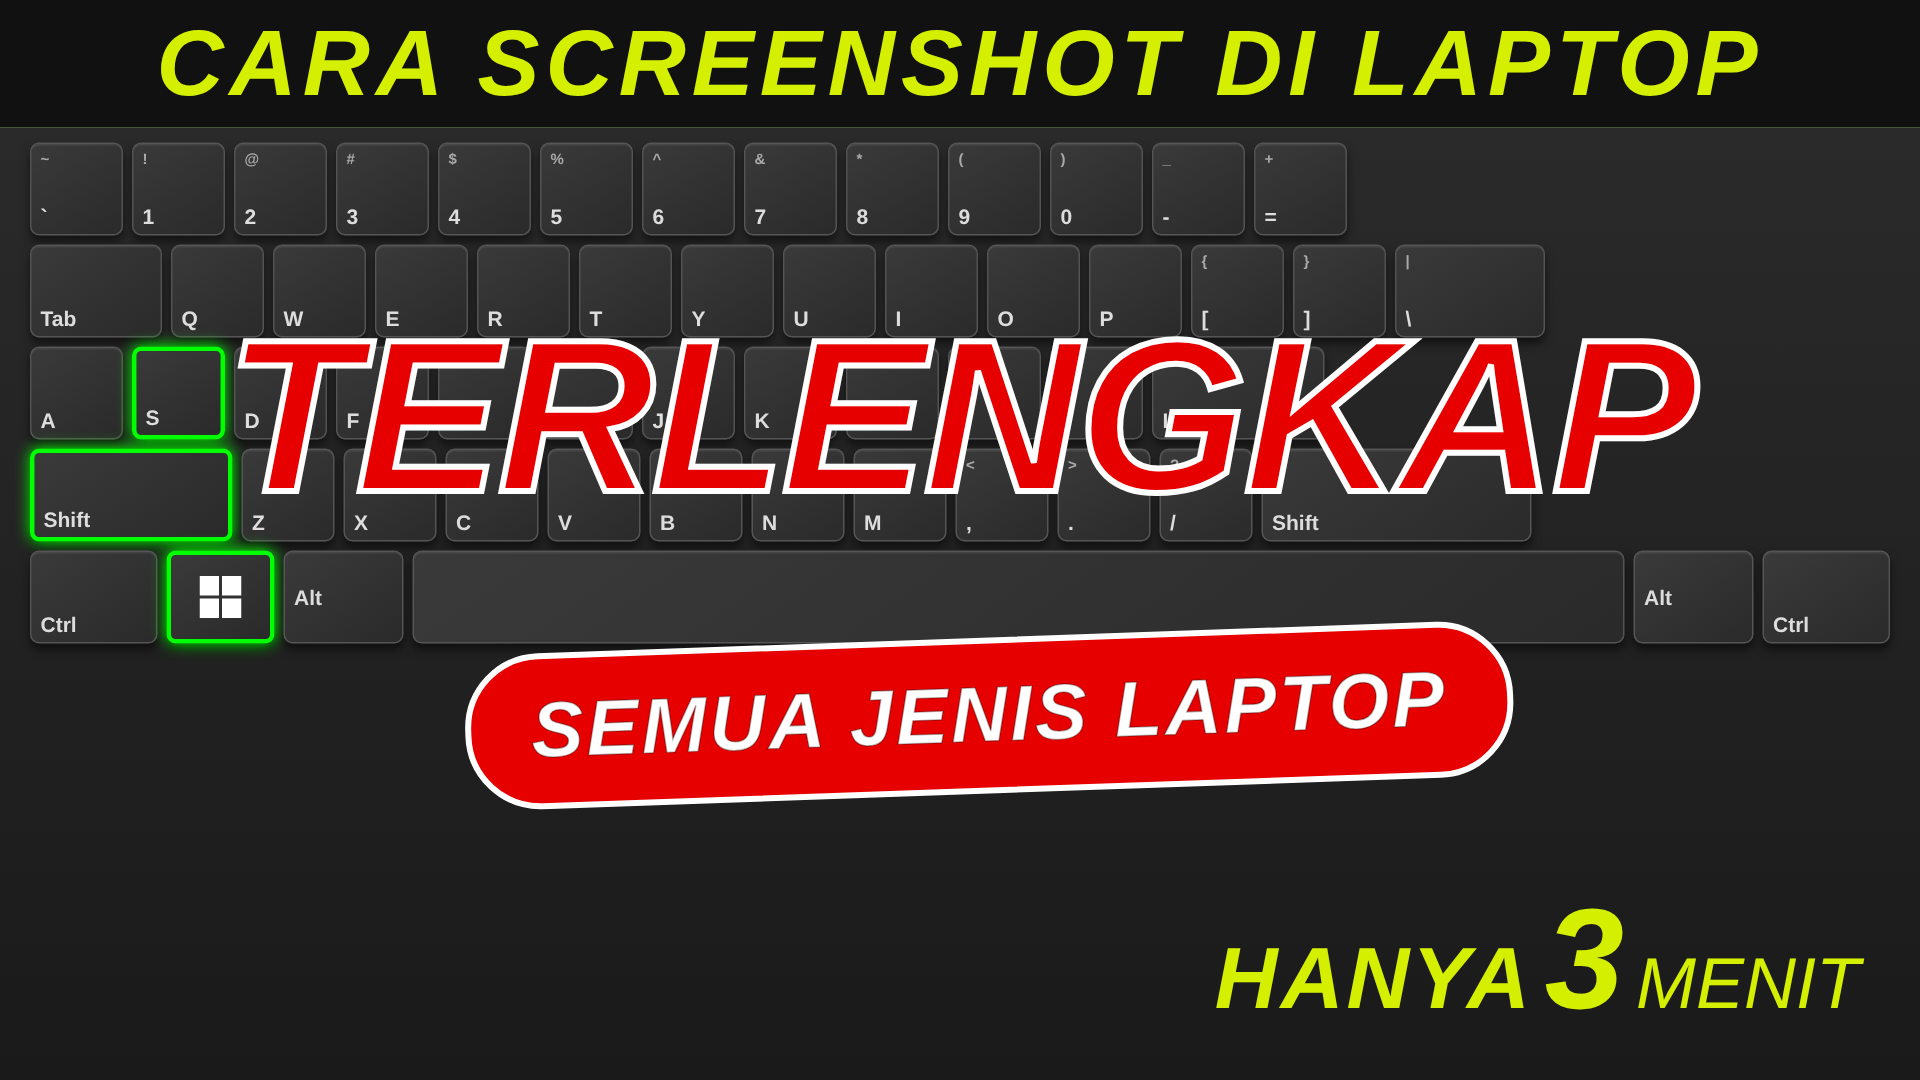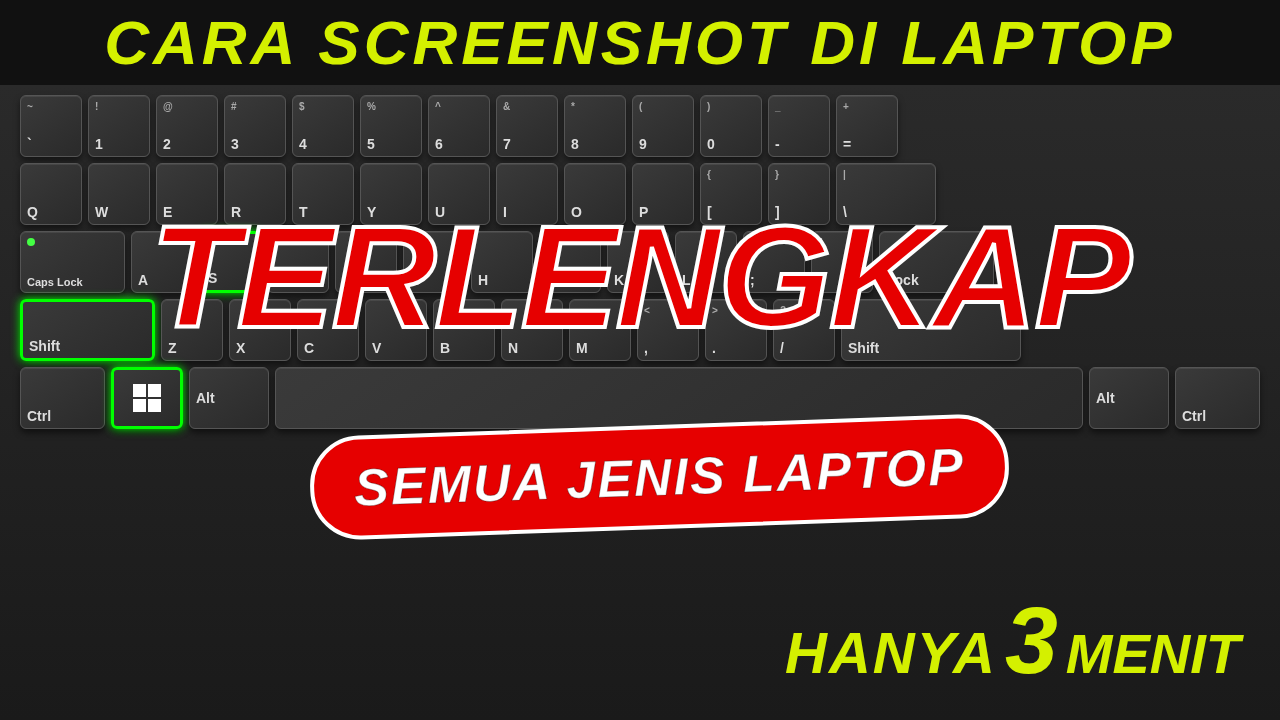--- a/index.html
+++ b/index.html
@@ -168,22 +168,22 @@
     }
 
     .overlay-hanya-3 {
       font-size: 95px;
       font-weight: 900;
       color: #d4f000;
       font-style: italic;
     }
 
     .overlay-hanya-menit {
-      font-size: 56px;
-      font-weight: 700;
+      font-size: 48px;
+      font-weight: 400;
       color: #d4f000;
       text-transform: uppercase;
       font-style: italic;
     }
 
     
     .caps-indicator {
       width: 8px;
       height: 8px;
       background: #44ff44;
@@ -255,20 +255,23 @@
           <span class="top-char">_</span>
             <span class="main-char">-</span>
         </div>
         <div class="key">
           <span class="top-char">+</span>
             <span class="main-char">=</span>
         </div>
       </div>
 
       <div class="key-row">
+        <div class="key key-tab">
+          <span class="main-char">Tab</span>
+        </div>
         <div class="key">
             <span class="main-char">Q</span>
           </div>
         <div class="key">
             <span class="main-char">W</span>
           </div>
         <div class="key">
             <span class="main-char">E</span>
           </div>
         <div class="key">
@@ -300,24 +303,20 @@
           <span class="top-char">}</span>
             <span class="main-char">]</span>
         </div>
         <div class="key key-enter">
           <span class="top-char">|</span>
             <span class="main-char">\</span>
         </div>
       </div>
 
       <div class="key-row">
-        <div class="key key-caps">
-          <div class="caps-indicator"></div>
-          <span class="main-char" style="font-size:11px;">Caps Lock</span>
-        </div>
         <div class="key">
             <span class="main-char">A</span>
           </div>
         <div class="key key-highlighted">
             <span class="main-char">S</span>
           </div>
         <div class="key">
             <span class="main-char">D</span>
           </div>
         <div class="key">

